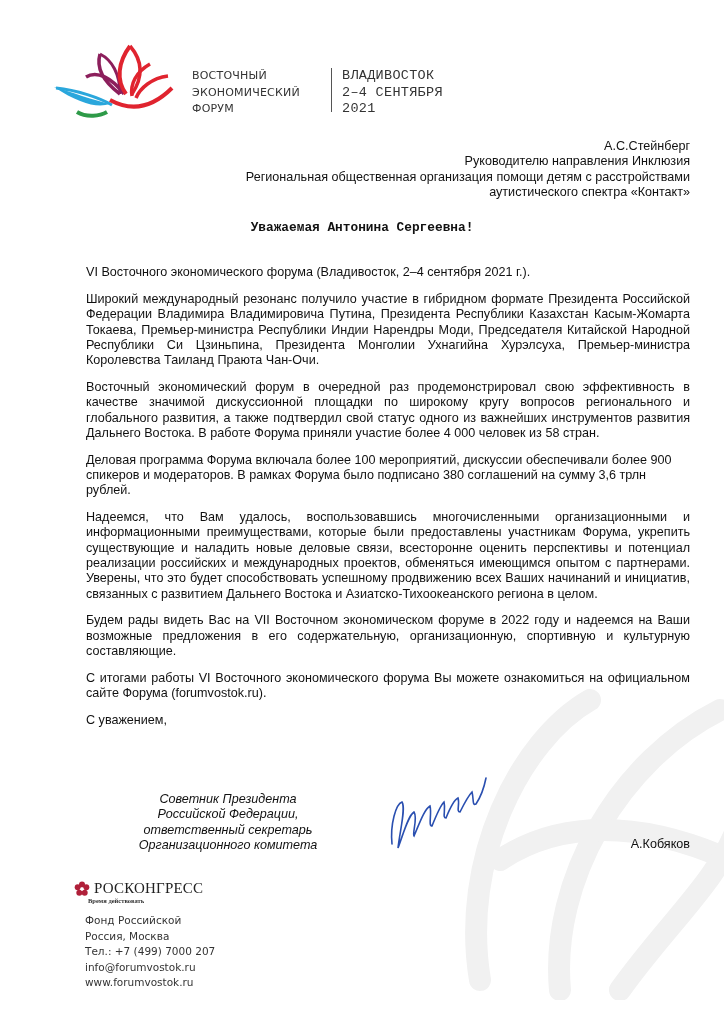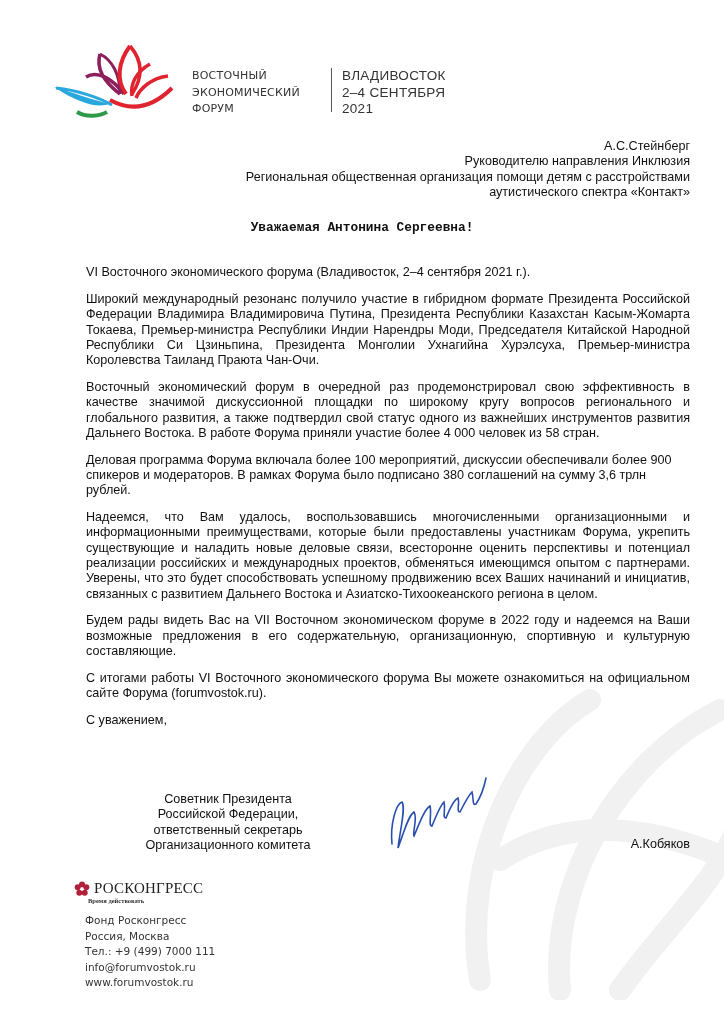--- a/index.html
+++ b/index.html
@@ -4,38 +4,38 @@
 <style>
   html, body { margin: 0; padding: 0; background: #ffffff; }
   body { width: 724px; height: 1024px; position: relative; overflow: hidden;
          font-family: "Liberation Sans", sans-serif; color: #111; }
   .watermark { position: absolute; left: 440px; top: 560px; width: 300px; height: 440px; }
   .header { position: absolute; left: 52px; top: 42px; width: 420px; height: 90px; }
   .logo-mark { position: absolute; left: 0; top: 0; width: 130px; height: 90px; }
   .logo-title { position: absolute; left: 140px; top: 26px; font-family: "DejaVu Sans", sans-serif;
                 font-size: 11px; line-height: 16.5px; color: #333; letter-spacing: 0.2px; }
   .logo-sep { position: absolute; left: 279px; top: 26px; width: 1px; height: 44px; background: #555; }
-  .logo-event { position: absolute; left: 290px; top: 26px; font-family: Liberation Sans, sans-serif;
+  .logo-event { position: absolute; left: 290px; top: 26px; font-family: Liberation Mono, monospace;
                 font-size: 13.5px; line-height: 16.5px; color: #333; letter-spacing: 0.3px; }
   .logo-title div, .logo-event div { white-space: nowrap; }
 
   .addressee { position: absolute; right: 34px; top: 139px; text-align: right;
                font-size: 12.6px; line-height: 15.3px; }
   .addressee div { white-space: nowrap; }
 
   .greeting { position: absolute; left: 0; width: 724px; top: 220px; text-align: center;
               font-weight: bold; font-size: 12.8px; font-family: Liberation Mono, monospace; }
 
   .body { position: absolute; left: 86px; width: 604px; top: 250px; font-size: 12.6px; line-height: 15.3px; }
   .para { margin: 0 0 11.5px 0; text-align: justify; }
   .para.left { text-align: left; }
   .para b { font-weight: normal; }
 
   .signature-block { position: absolute; left: 86px; top: 792px; width: 604px; height: 70px; font-size: 12.6px; line-height: 15.3px; }
-  .signer-title { position: absolute; left: 0; width: 284px; text-align: center; top: 0; }
+  .signer-title { position: absolute; left: 0; width: 284px; text-align: center; top: 0; font-style: italic; }
   .signature { position: absolute; left: 300px; top: -18px; width: 110px; height: 80px; }
   .signer-name { position: absolute; right: 0; top: 45px; }
 
   .footer { position: absolute; left: 74px; top: 880px; width: 200px; }
   .rc-logo { display: flex; align-items: center; }
   .rc-mark { width: 16px; height: 16px; margin-right: 4px; }
   .rc-name { font-family: "Liberation Serif", serif; font-size: 15px; color: #222; letter-spacing: 0.2px; }
   .rc-tag { font-family: "Liberation Serif", serif; font-size: 6.5px; color: #333; margin-left: 14px; margin-top: 0px; font-weight: bold; }
   .contacts { margin-top: 9px; margin-left: 11px; font-family: "DejaVu Sans", sans-serif; font-size: 10.5px; line-height: 15.5px; color: #333; }
   .contacts div { white-space: nowrap; }
@@ -127,19 +127,19 @@
         <circle cx="10.7" cy="11.8" r="3"></circle>
         <circle cx="5.3" cy="11.8" r="3"></circle>
         <circle cx="3.7" cy="6.3" r="3"></circle>
       </g>
       <circle cx="8" cy="8" r="1.6" fill="#ffffff"></circle>
     </svg>
     <span class="rc-name">РОСКОНГРЕСС</span>
   </div>
   <div class="rc-tag">Время действовать</div>
   <div class="contacts">
-    <div>Фонд Росконгресс</div>
+    <div>Фонд Российской</div>
     <div>Россия, Москва</div>
-    <div>Тел.: +9 (499) 7000 111</div>
+    <div>Тел.: +7 (499) 7000 207</div>
     <div>info@forumvostok.ru</div>
     <div>www.forumvostok.ru</div>
   </div>
 </div>
 
 </body></html>

